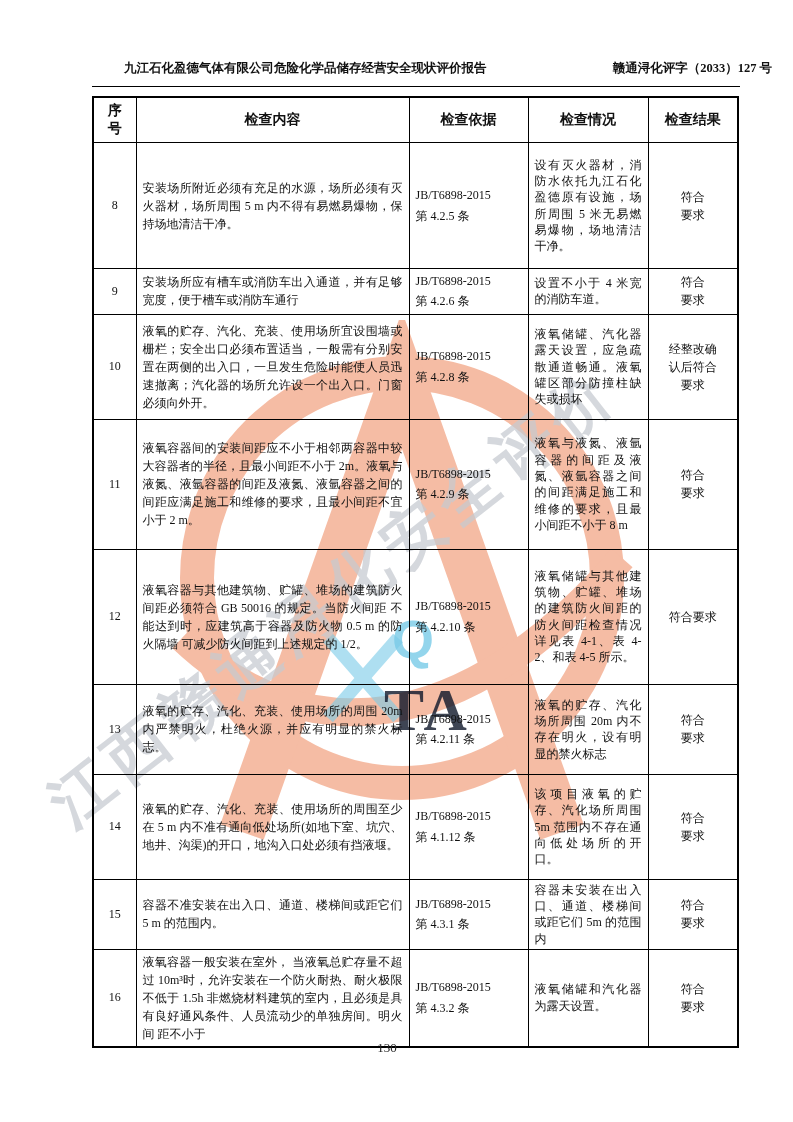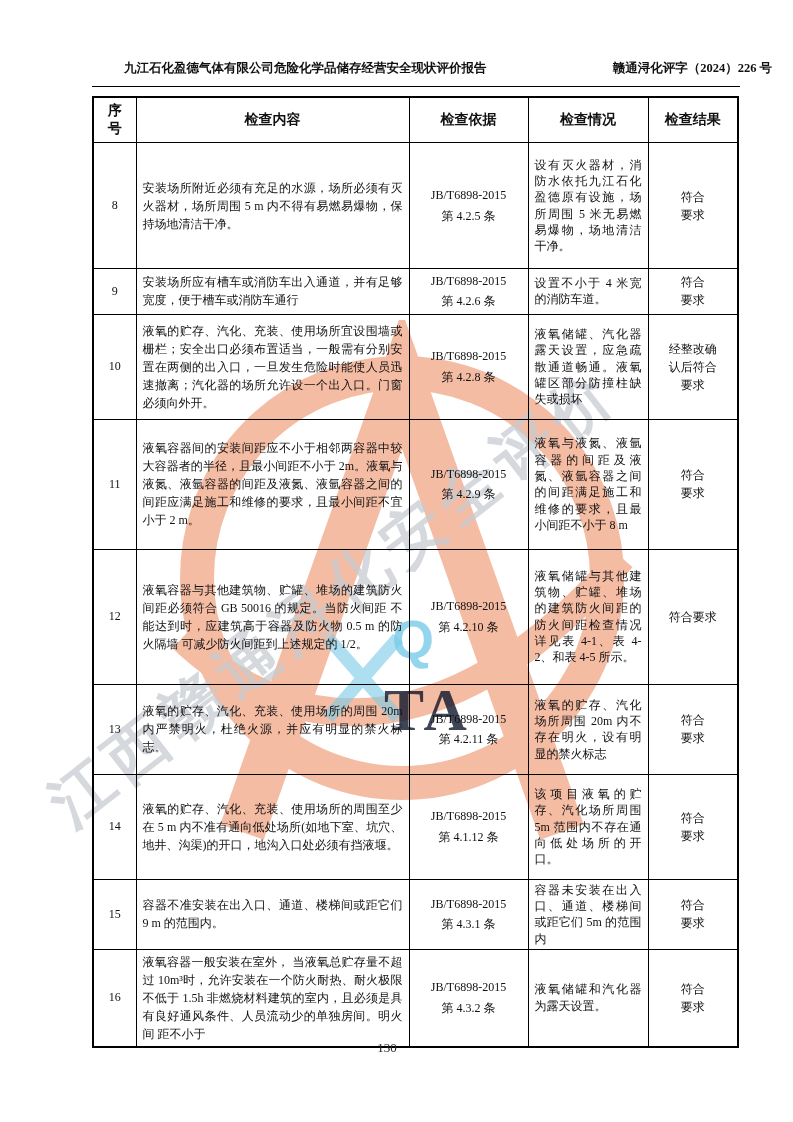--- a/index.html
+++ b/index.html
@@ -56,21 +56,21 @@
     font-size:12px;
     overflow:hidden;
   }
   table.inspection{border:2px solid #000;}
   table.inspection th{
     font-size:14px;font-weight:bold;text-align:center;
     height:40px;white-space:pre-line;line-height:1.3;
   }
   td.c-no{text-align:center;font-size:13px;}
   td.c-content{text-align:justify;padding:2px 8px;line-height:1.5;}
-  td.c-basis{text-align:center;white-space:pre-line;line-height:1.7;}
+  td.c-basis{white-space:pre-line;line-height:1.7;}
   td.c-situation{text-align:justify;line-height:1.36;padding:2px 6px;}
   td.c-result{text-align:center;white-space:pre-line;line-height:1.5;}
   
   .page-footer{
     position:absolute;left:92px;top:1040px;width:590px;
     text-align:center;font-size:13px;color:#222;z-index:3;
   }
 </style>
 </head>
 <body>
@@ -89,21 +89,21 @@
         <path d="M 268 318 L 198 398"></path>
       </g>
     </svg>
     <div class="wm-gray-text">江西赣通浔化安全评价</div>
     <div class="wm-q">Q</div>
     <div class="wm-ta">TA</div>
   </div>
 
   <div class="page-header">
     <span>九江石化盈德气体有限公司危险化学品储存经营安全现状评价报告</span>
-    <span>赣通浔化评字（2024）226 号</span>
+    <span>赣通浔化评字（2033）127 号</span>
   </div>
   <div class="header-rule"></div>
 
   <table class="inspection">
     <colgroup>
       <col style="width:43px">
         <col style="width:273px">
         <col style="width:119px">
       <col style="width:120px">
         <col style="width:90px">
@@ -177,21 +177,21 @@
           <td class="c-no">14</td>
           <td class="c-content">液氧的贮存、汽化、充装、使用场所的周围至少在 5 m 内不准有通向低处场所(如地下室、坑穴、地井、沟渠)的开口，地沟入口处必须有挡液堰。</td>
           <td class="c-basis">JB/T6898-2015
 第 4.1.12 条</td>
           <td class="c-situation">该项目液氧的贮存、汽化场所周围 5m 范围内不存在通向低处场所的开口。</td>
           <td class="c-result">符合
 要求</td>
         </tr>
         <tr style="height: 67px;">
           <td class="c-no">15</td>
-          <td class="c-content">容器不准安装在出入口、通道、楼梯间或距它们 9 m 的范围内。</td>
+          <td class="c-content">容器不准安装在出入口、通道、楼梯间或距它们 5 m 的范围内。</td>
           <td class="c-basis">JB/T6898-2015
 第 4.3.1 条</td>
           <td class="c-situation">容器未安装在出入口、通道、楼梯间或距它们 5m 的范围内</td>
           <td class="c-result">符合
 要求</td>
         </tr>
         <tr style="height: 97px;">
           <td class="c-no">16</td>
           <td class="c-content">液氧容器一般安装在室外， 当液氧总贮存量不超过 10m³时，允许安装在一个防火耐热、耐火极限不低于 1.5h 非燃烧材料建筑的室内，且必须是具有良好通风条件、人员流动少的单独房间。明火间 距不小于</td>
           <td class="c-basis">JB/T6898-2015

